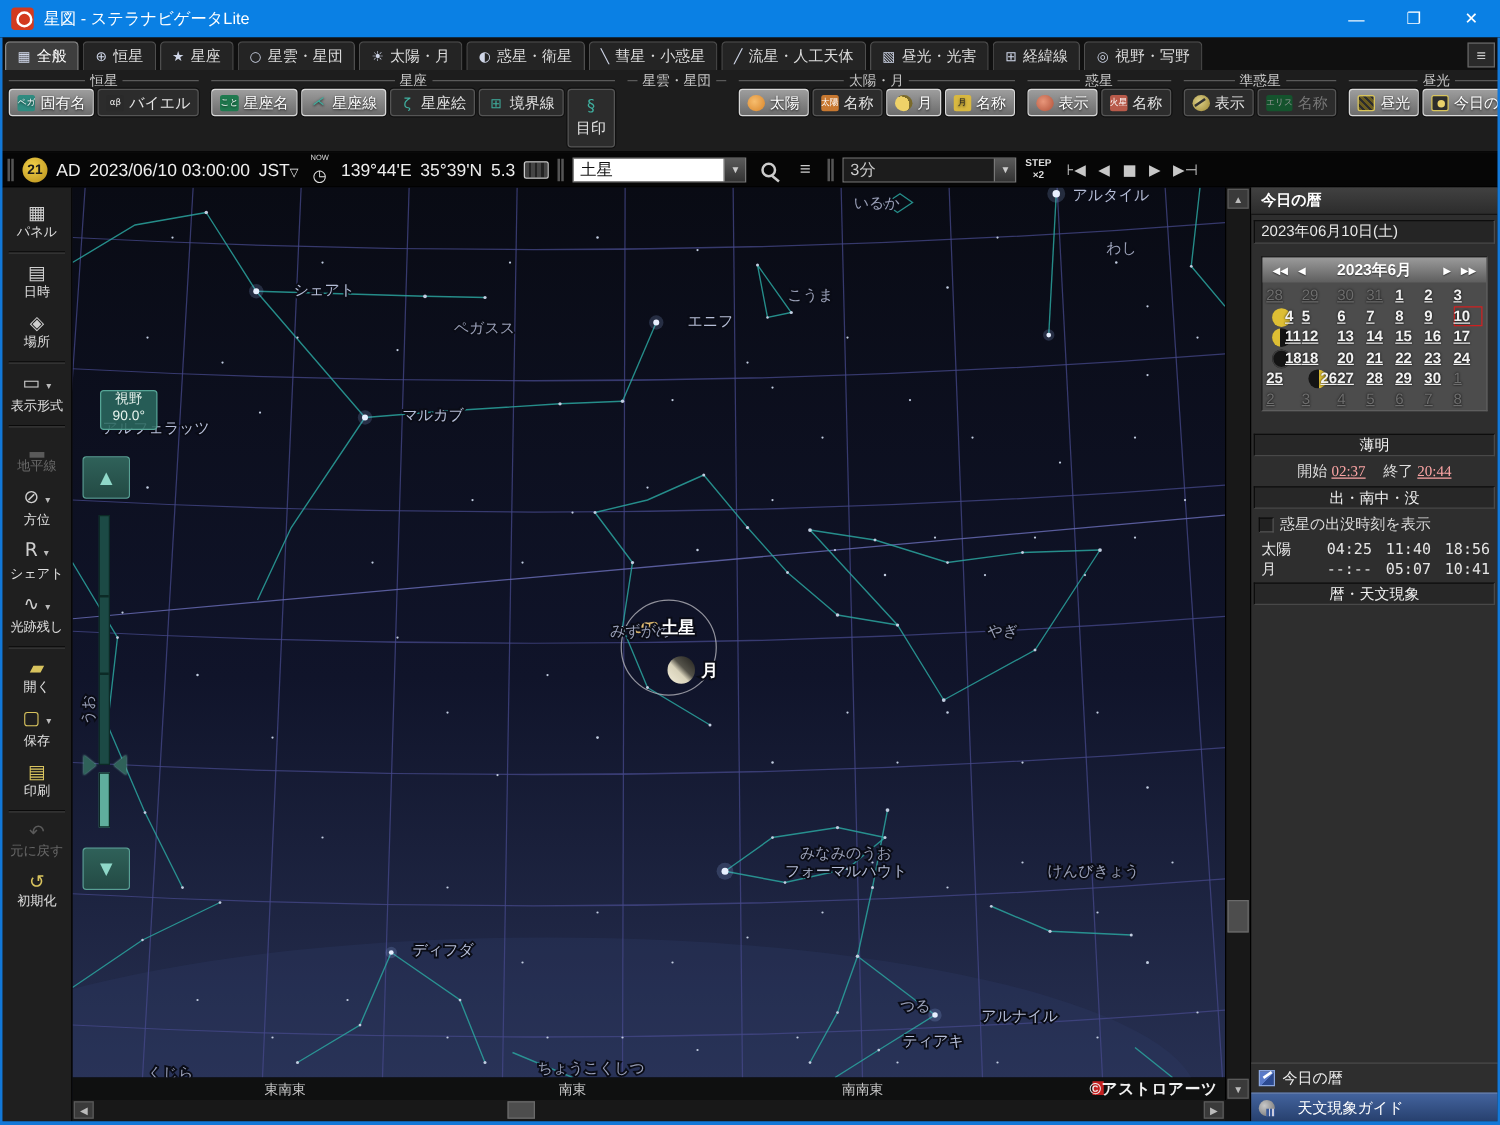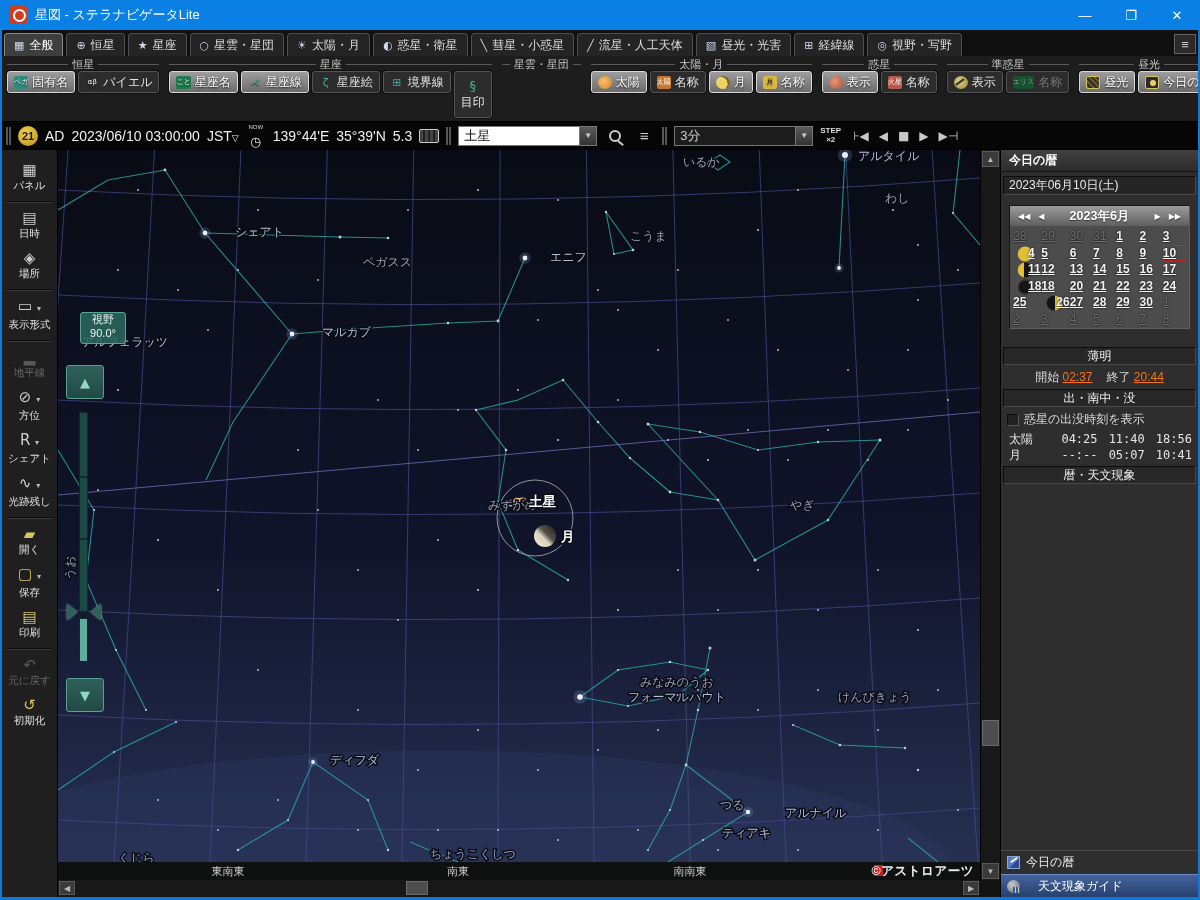--- a/index.html
+++ b/index.html
@@ -116,21 +116,21 @@
   .cal-day.dim{color:#6e6e6e;font-weight:normal;}
   .cal-day.today{outline:1.5px solid #d02020;outline-offset:-1px;}
   .moonic{position:absolute;left:50%;top:50%;width:15px;height:15px;border-radius:50%;transform:translate(-62%,-50%);z-index:0;}
   .moonic.full{background:#ddbe34;}
   .moonic.last{background:linear-gradient(90deg,#ddbe34 42%,#141414 42%);}
   .moonic.new{background:#141414;box-shadow:inset 0 0 0 1px #3e3e3e;}
   .moonic.first{background:linear-gradient(90deg,#141414 55%,#ddbe34 55%);}
   .cal-day span{position:relative;z-index:1;text-shadow:0 0 2px #000;}
   .sechdr{position:absolute;left:2px;right:2px;height:18px;background:#272727;border:1px solid;border-color:#0d0d0d #484848 #484848 #0d0d0d;display:flex;align-items:center;justify-content:center;color:#f0f0f0;}
   .tw-row{position:absolute;left:0;right:0;display:flex;justify-content:center;gap:14px;color:#dcdcdc;}
-  .tw-row .tlink{color:#f97316;text-decoration:underline;font-family:Liberation Sans, sans-serif;font-size:12px;}
+  .tw-row .tlink{color:#fca5a5;text-decoration:underline;font-family:Liberation Serif, serif;font-size:12px;}
   .cbrow{position:absolute;left:6px;display:flex;align-items:center;gap:5px;color:#dcdcdc;}
   .cbox{width:12px;height:12px;background:#222;border:1px solid;border-color:#0d0d0d #555 #555 #0d0d0d;}
   .smtable{position:absolute;left:8px;right:6px;}
   .smrow{display:flex;height:16px;align-items:center;}
   .smrow .c0{width:42px;}
   .smrow .c1,.smrow .c2,.smrow .c3{width:48px;text-align:right;font-family:"DejaVu Sans Mono",monospace;font-size:12px;}
   .phen{position:absolute;left:8px;right:4px;line-height:15px;font-size:11.5px;color:#e6e6e6;white-space:pre-wrap;}
   .guide-row{position:absolute;left:0;right:0;height:23px;display:flex;align-items:center;gap:6px;padding-left:6px;border-top:1px solid #4a4a4a;background:#2e2e2e;color:#eee;}
   .guide-row.sel{background:linear-gradient(#43639d,#27406e);border-top:1px solid #6d8cc6;color:#fff;}
   .gic-book{width:13px;height:13px;background:linear-gradient(135deg,#5a7ac8 55%,#2c4a90 55%);border:1px solid #8aa6e0;position:relative;}

